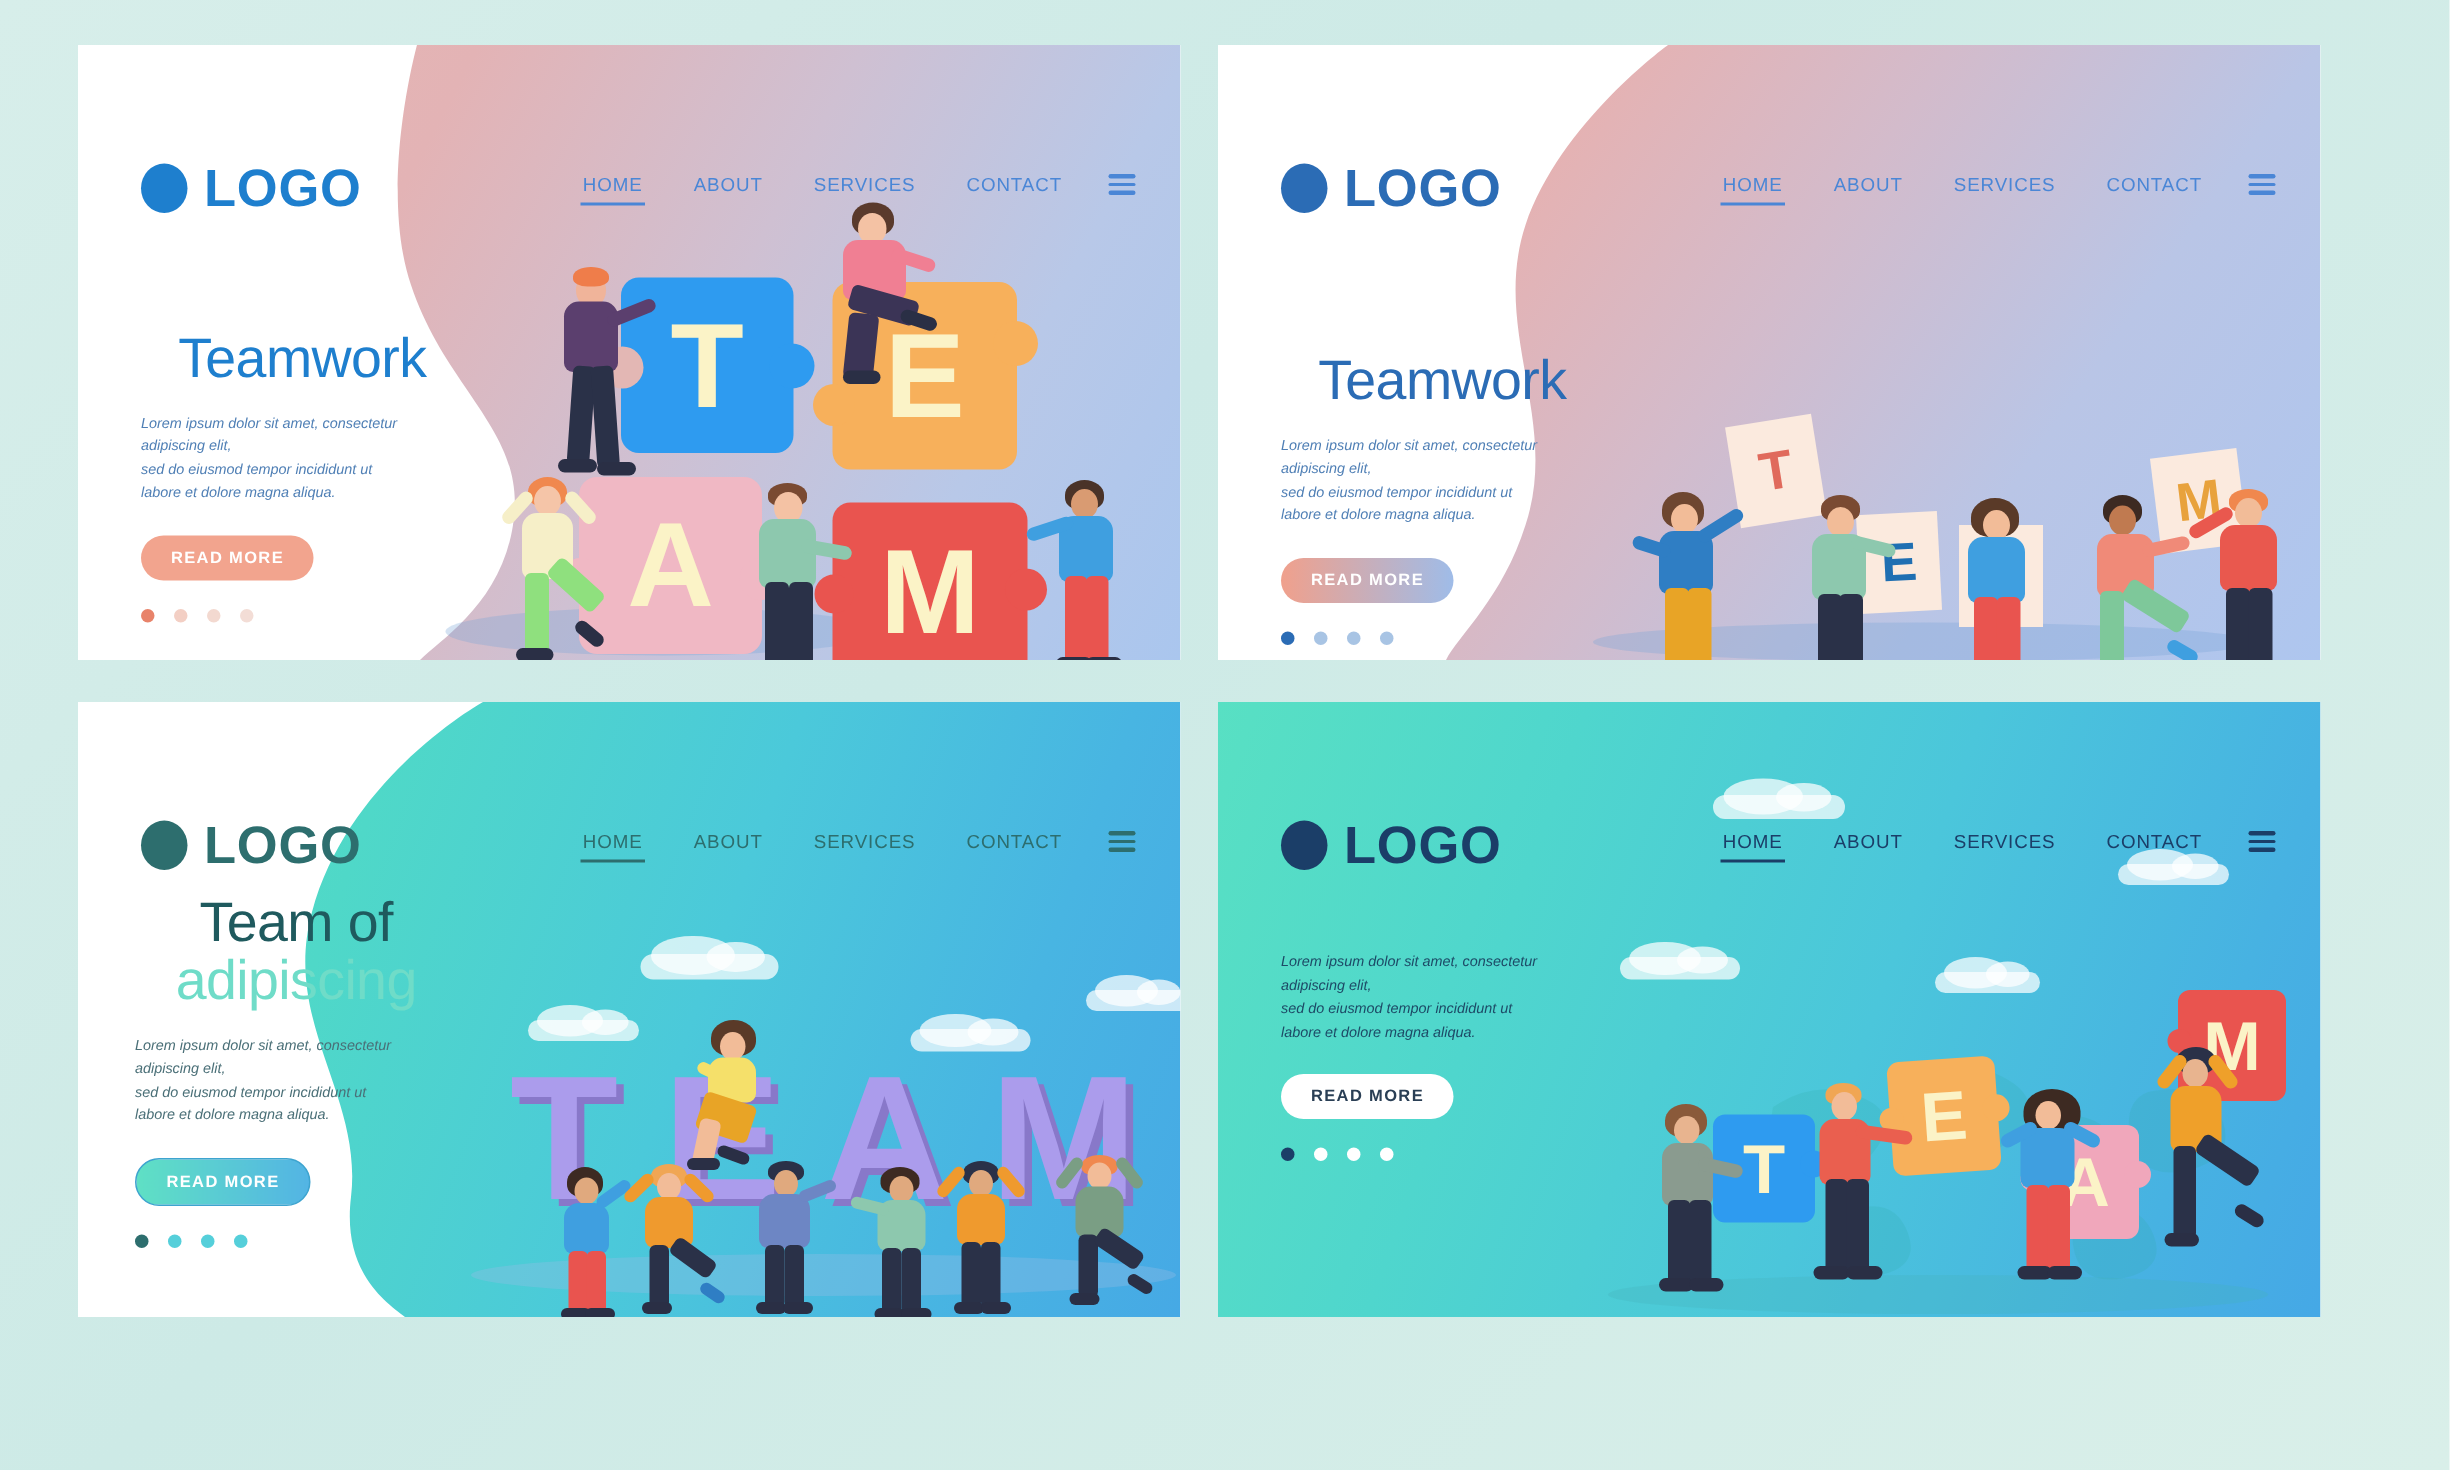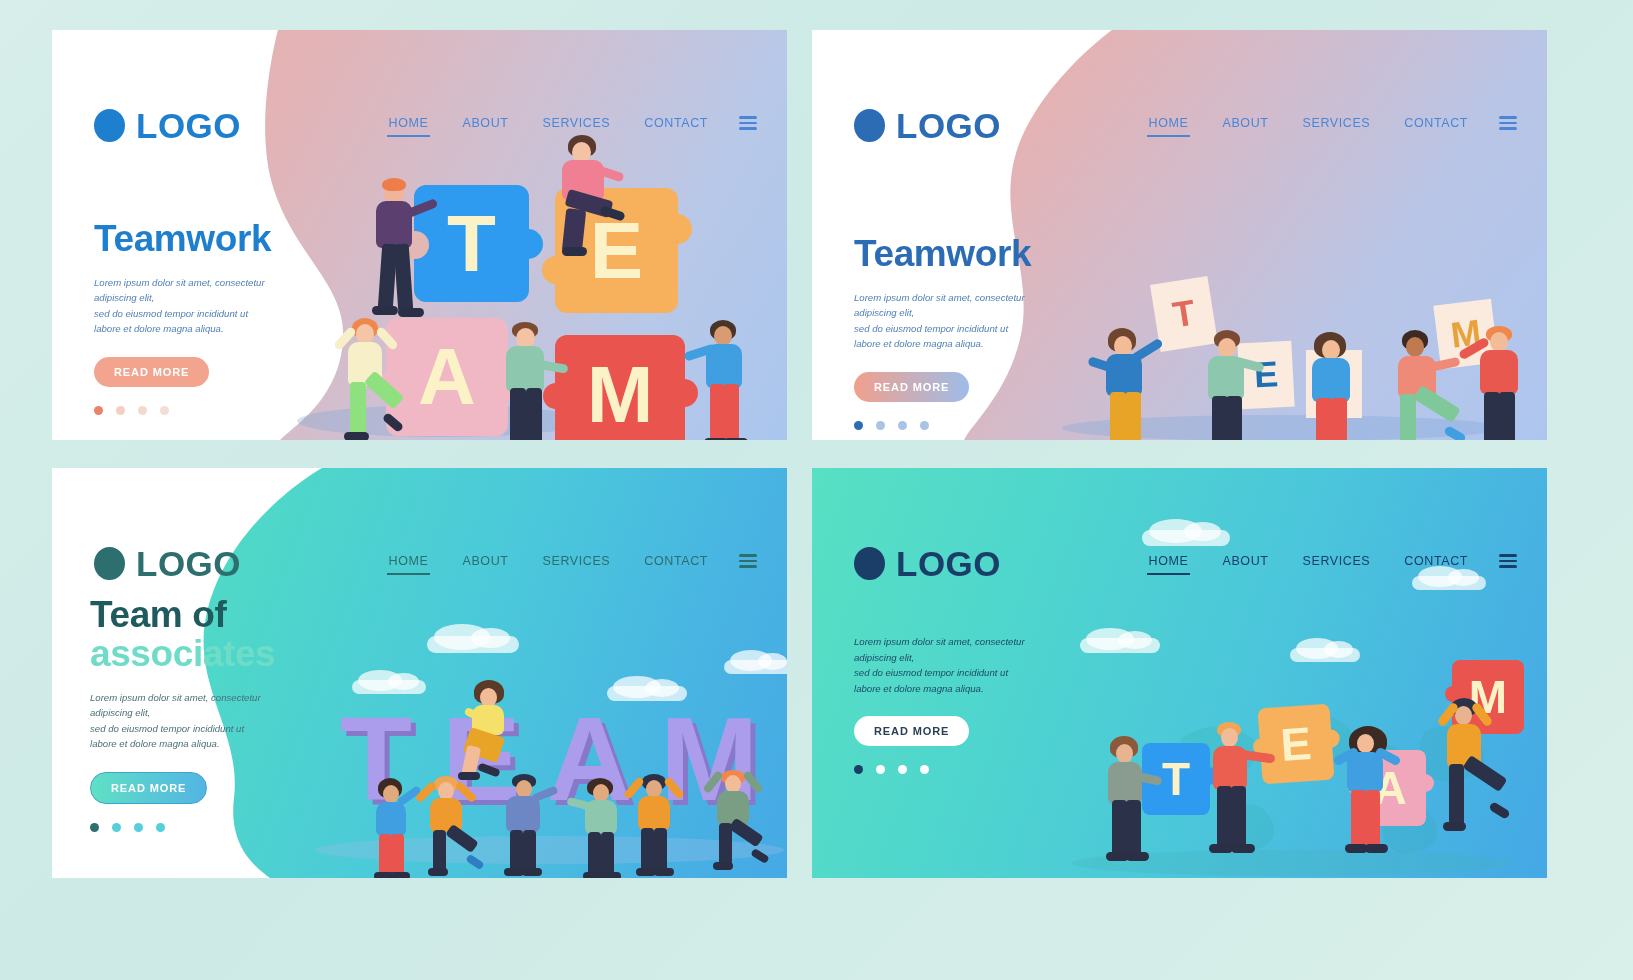--- a/index.html
+++ b/index.html
@@ -42,21 +42,21 @@
   .burger i { display:block; height: 2.4px; border-radius: 2px; background: currentColor; }
   .burger i:nth-child(2){ width: 100%; }
 
   
   .logo { position: absolute; display: flex; align-items: center; gap: 11px; z-index: 30; }
   .logo-dot { width: 31px; height: 33px; border-radius: 50%; background: currentColor; }
   .logo-text { font-size: 35px; font-weight: 700; letter-spacing: 0.5px; line-height: 1; }
 
   
   .hero { position: absolute; z-index: 25; }
-  .hero h1 { font-size: 37px; font-weight: 700; letter-spacing: -0.4px; line-height: 1.05; }
+  .hero h1 { font-size: 37px; font-weight: 400; letter-spacing: -0.4px; line-height: 1.05; text-align: center; }
   .hero h1 .ln2 { display:block; }
   .hero p {
     font-size: 9.6px; font-style: italic; line-height: 1.62;
     margin-top: 16px; max-width: 215px; font-weight: 500;
   }
   .btn {
     display:inline-block; margin-top: 20px;
     padding: 9px 20px 9px; border-radius: 20px;
     font-size: 11px; letter-spacing: 0.9px; font-weight: 600;
     cursor: pointer; border: none;
@@ -400,21 +400,21 @@
       <span class="burger">
           <i></i>
           <i></i>
           <i></i>
         </span>
     </nav>
 
     <div class="hero">
       <h1>
         <span>Team of</span>
-        <span class="ln2">associates</span>
+        <span class="ln2">adipiscing</span>
       </h1>
       <p>
         <span>Lorem ipsum dolor sit amet, consectetur adipiscing elit,</span><br>
         <span>sed do eiusmod tempor incididunt ut</span><br>
         <span>labore et dolore magna aliqua.</span>
       </p>
       <button class="btn">READ MORE</button>
       <div class="dots">
         <span style="background:#2d6e6e"></span>
         <span style="background:#55cfda"></span>

